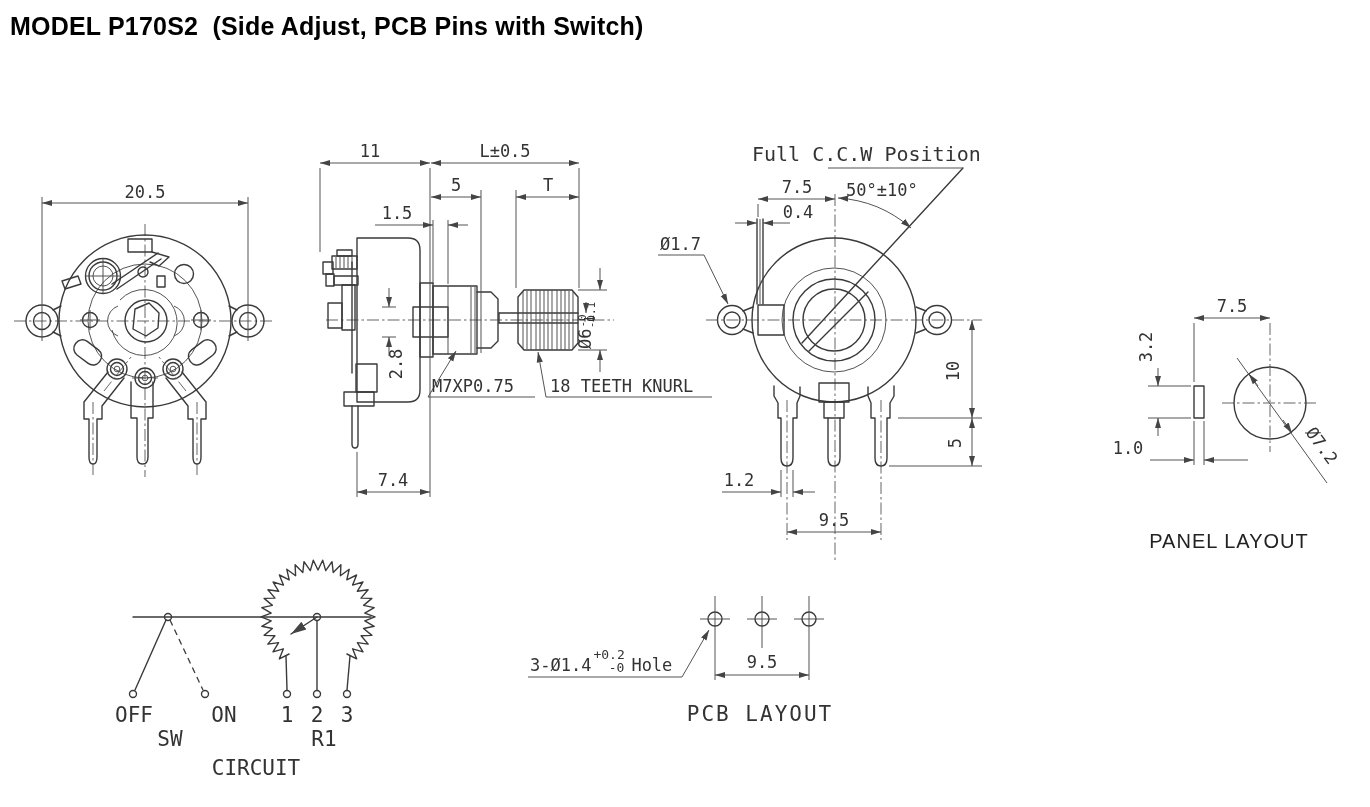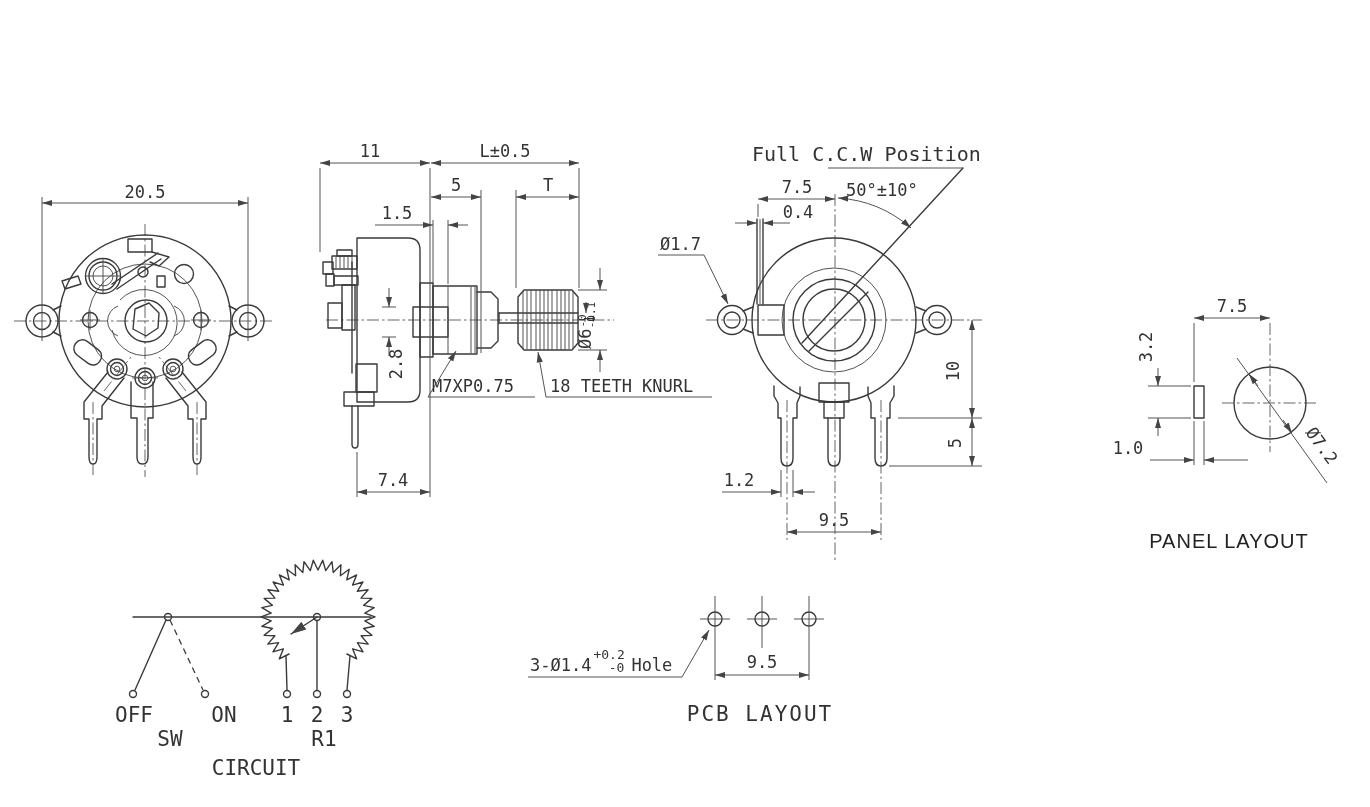--- a/index.html
+++ b/index.html
@@ -17,20 +17,21 @@
   .dims{font:14px "DejaVu Sans Mono",monospace;}
   .note{font:20px "DejaVu Sans Mono",monospace;}
   .lbl{font:21px "DejaVu Sans Mono",monospace;}
   .sans{font:20px "Liberation Sans",sans-serif;fill:#222;letter-spacing:1px;}
   .mid{text-anchor:middle}
 </style>
 </head>
 <body>
 
 <div id="sheet">
+  <div id="title">MODEL P170S2  (Side Adjust, PCB Pins with Switch)</div>
 
   <svg width="1370" height="807" viewBox="0 0 1370 807">
     <defs>
       <marker id="ah" viewBox="0 0 10 8" refX="10" refY="4" markerWidth="11" markerHeight="9" orient="auto-start-reverse">
           <path d="M0,1 L10,4 L0,7 Z" fill="#444"></path>
         </marker>
     </defs>
 
     <g>
       <line class="cl" x1="14" y1="321" x2="274" y2="321"></line>

